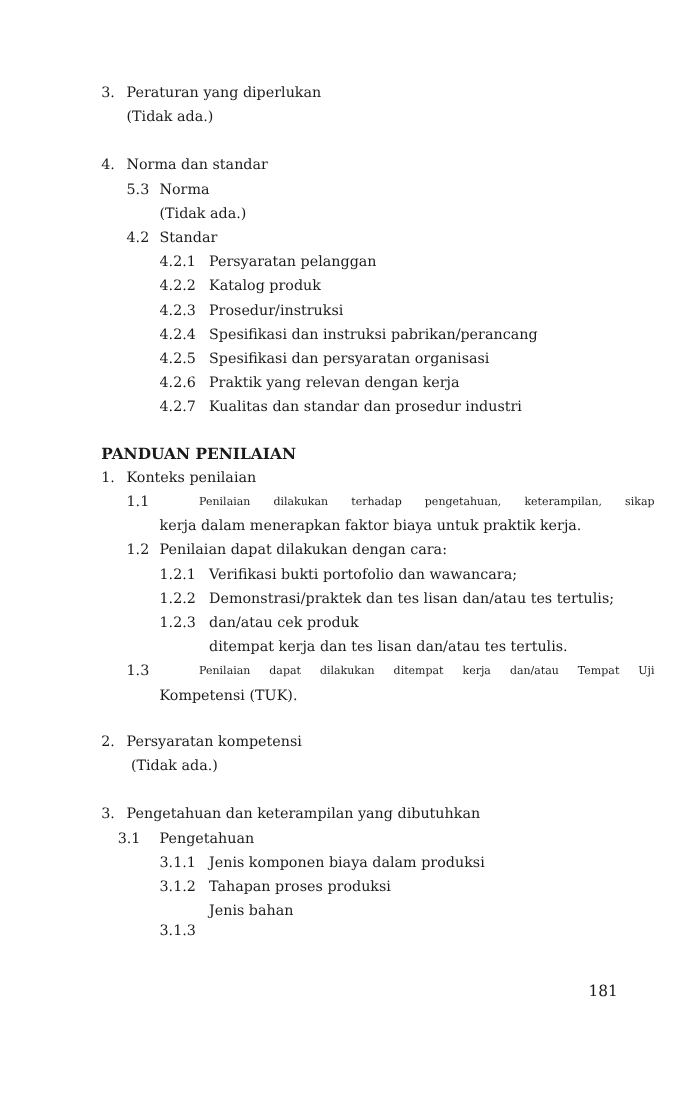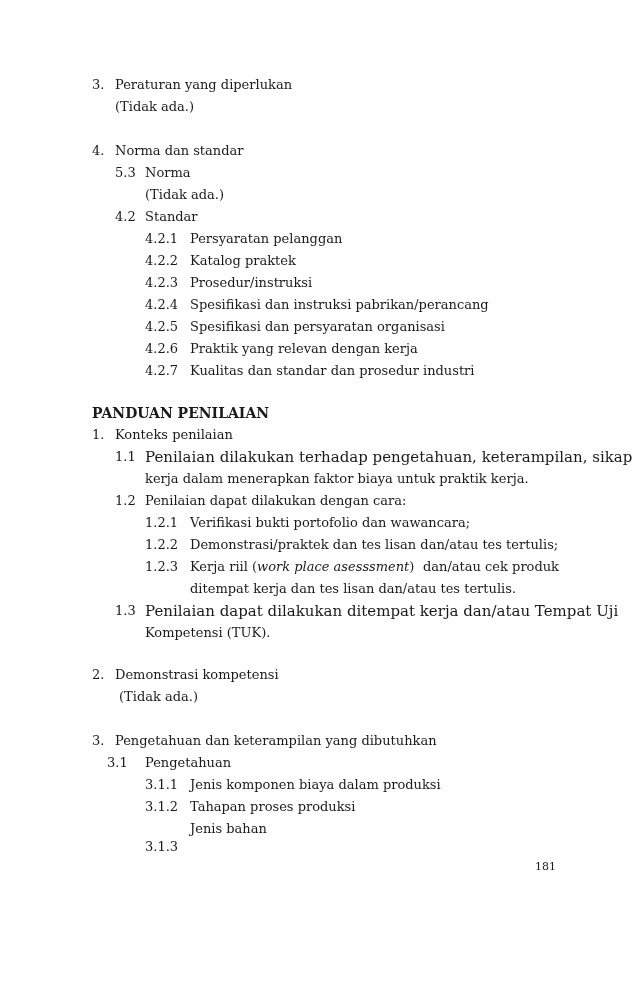--- a/index.html
+++ b/index.html
@@ -1,43 +1,43 @@
 <!DOCTYPE html>
 <html><head>
 <meta charset="utf-8">
 <style>
   html, body { margin:0; padding:0; background:#ffffff; }
   body { width:636px; height:1000px; position:relative; overflow:hidden;
          font-family:"DejaVu Serif","Liberation Serif",serif; color:#1a1a1a; }
   .ln { position:absolute; font-size:13px; line-height:16px; white-space:nowrap; }
-  .just { position:absolute; font-size:15px; line-height:16px; text-align:justify; text-align-last:justify; white-space:nowrap; }
+  .just { position:absolute; font-size:10px; line-height:16px; text-align:justify; text-align-last:justify; white-space:nowrap;margin-left:36px; }
   .bold { font-weight:bold; font-size:14px; }
   .it { font-style:italic; }
-  .pagenum { position:absolute; left:535px; top:860px; font-size:11px; }
+  .pagenum { position:absolute; left:535px; top:893px; font-size:14px; }
 </style>
 </head>
 <body>
 
 <div class="ln" style="left:92px;top:77px">3.</div>
 <div class="ln" style="left:115px;top:77px">Peraturan yang diperlukan</div>
 <div class="ln" style="left:115px;top:99px">(Tidak ada.)</div>
 
 <div class="ln" style="left:92px;top:143px">4.</div>
 <div class="ln" style="left:115px;top:143px">Norma dan standar</div>
 <div class="ln" style="left:115px;top:165px">5.3</div>
 <div class="ln" style="left:145px;top:165px">Norma</div>
 <div class="ln" style="left:145px;top:187px">(Tidak ada.)</div>
 <div class="ln" style="left:115px;top:209px">4.2</div>
 <div class="ln" style="left:145px;top:209px">Standar</div>
 
 <div>
   <div class="ln" style="left:145px;top:231px">4.2.1</div>
   <div class="ln" style="left:190px;top:231px">Persyaratan pelanggan</div>
   <div class="ln" style="left:145px;top:253px">4.2.2</div>
-  <div class="ln" style="left:190px;top:253px">Katalog praktek</div>
+  <div class="ln" style="left:190px;top:253px">Katalog produk</div>
   <div class="ln" style="left:145px;top:275px">4.2.3</div>
   <div class="ln" style="left:190px;top:275px">Prosedur/instruksi</div>
   <div class="ln" style="left:145px;top:297px">4.2.4</div>
   <div class="ln" style="left:190px;top:297px">Spesifikasi dan instruksi pabrikan/perancang</div>
   <div class="ln" style="left:145px;top:319px">4.2.5</div>
   <div class="ln" style="left:190px;top:319px">Spesifikasi dan persyaratan organisasi</div>
   <div class="ln" style="left:145px;top:341px">4.2.6</div>
   <div class="ln" style="left:190px;top:341px">Praktik yang relevan dengan kerja</div>
   <div class="ln" style="left:145px;top:363px">4.2.7</div>
   <div class="ln" style="left:190px;top:363px">Kualitas dan standar dan prosedur industri</div>
@@ -53,31 +53,30 @@
 
 <div class="ln" style="left:115px;top:493px">1.2</div>
 <div class="ln" style="left:145px;top:493px">Penilaian dapat dilakukan dengan cara:</div>
 
 <div class="ln" style="left:145px;top:515px">1.2.1</div>
 <div class="ln" style="left:190px;top:515px">Verifikasi bukti portofolio dan wawancara;</div>
 <div class="ln" style="left:145px;top:537px">1.2.2</div>
 <div class="ln" style="left:190px;top:537px">Demonstrasi/praktek dan tes lisan dan/atau tes tertulis;</div>
 <div class="ln" style="left:145px;top:559px">1.2.3</div>
 <div class="ln" style="left:190px;top:559px;width:369px;display:flex;justify-content:space-between">
-  <span><span>Kerja riil (</span><span class="it">work place asesssment</span><span>)</span></span>
   <span id="post123">dan/atau cek produk</span>
 </div>
 <div class="ln" style="left:190px;top:581px">ditempat kerja dan tes lisan dan/atau tes tertulis.</div>
 
 <div class="ln" style="left:115px;top:603px">1.3</div>
 <div class="just" style="left:145px;top:603px;width:414px">Penilaian dapat dilakukan ditempat kerja dan/atau Tempat Uji</div>
 <div class="ln" style="left:145px;top:625px">Kompetensi (TUK).</div>
 
 <div class="ln" style="left:92px;top:667px">2.</div>
-<div class="ln" style="left:115px;top:667px">Demonstrasi kompetensi</div>
+<div class="ln" style="left:115px;top:667px">Persyaratan kompetensi</div>
 <div class="ln" style="left:119px;top:689px">(Tidak ada.)</div>
 
 <div class="ln" style="left:92px;top:733px">3.</div>
 <div class="ln" style="left:115px;top:733px">Pengetahuan dan keterampilan yang dibutuhkan</div>
 <div class="ln" style="left:107px;top:755px">3.1</div>
 <div class="ln" style="left:145px;top:755px">Pengetahuan</div>
 
 <div class="ln" style="left:145px;top:777px">3.1.1</div>
 <div class="ln" style="left:190px;top:777px">Jenis komponen biaya dalam produksi</div>
 <div class="ln" style="left:145px;top:799px">3.1.2</div>

